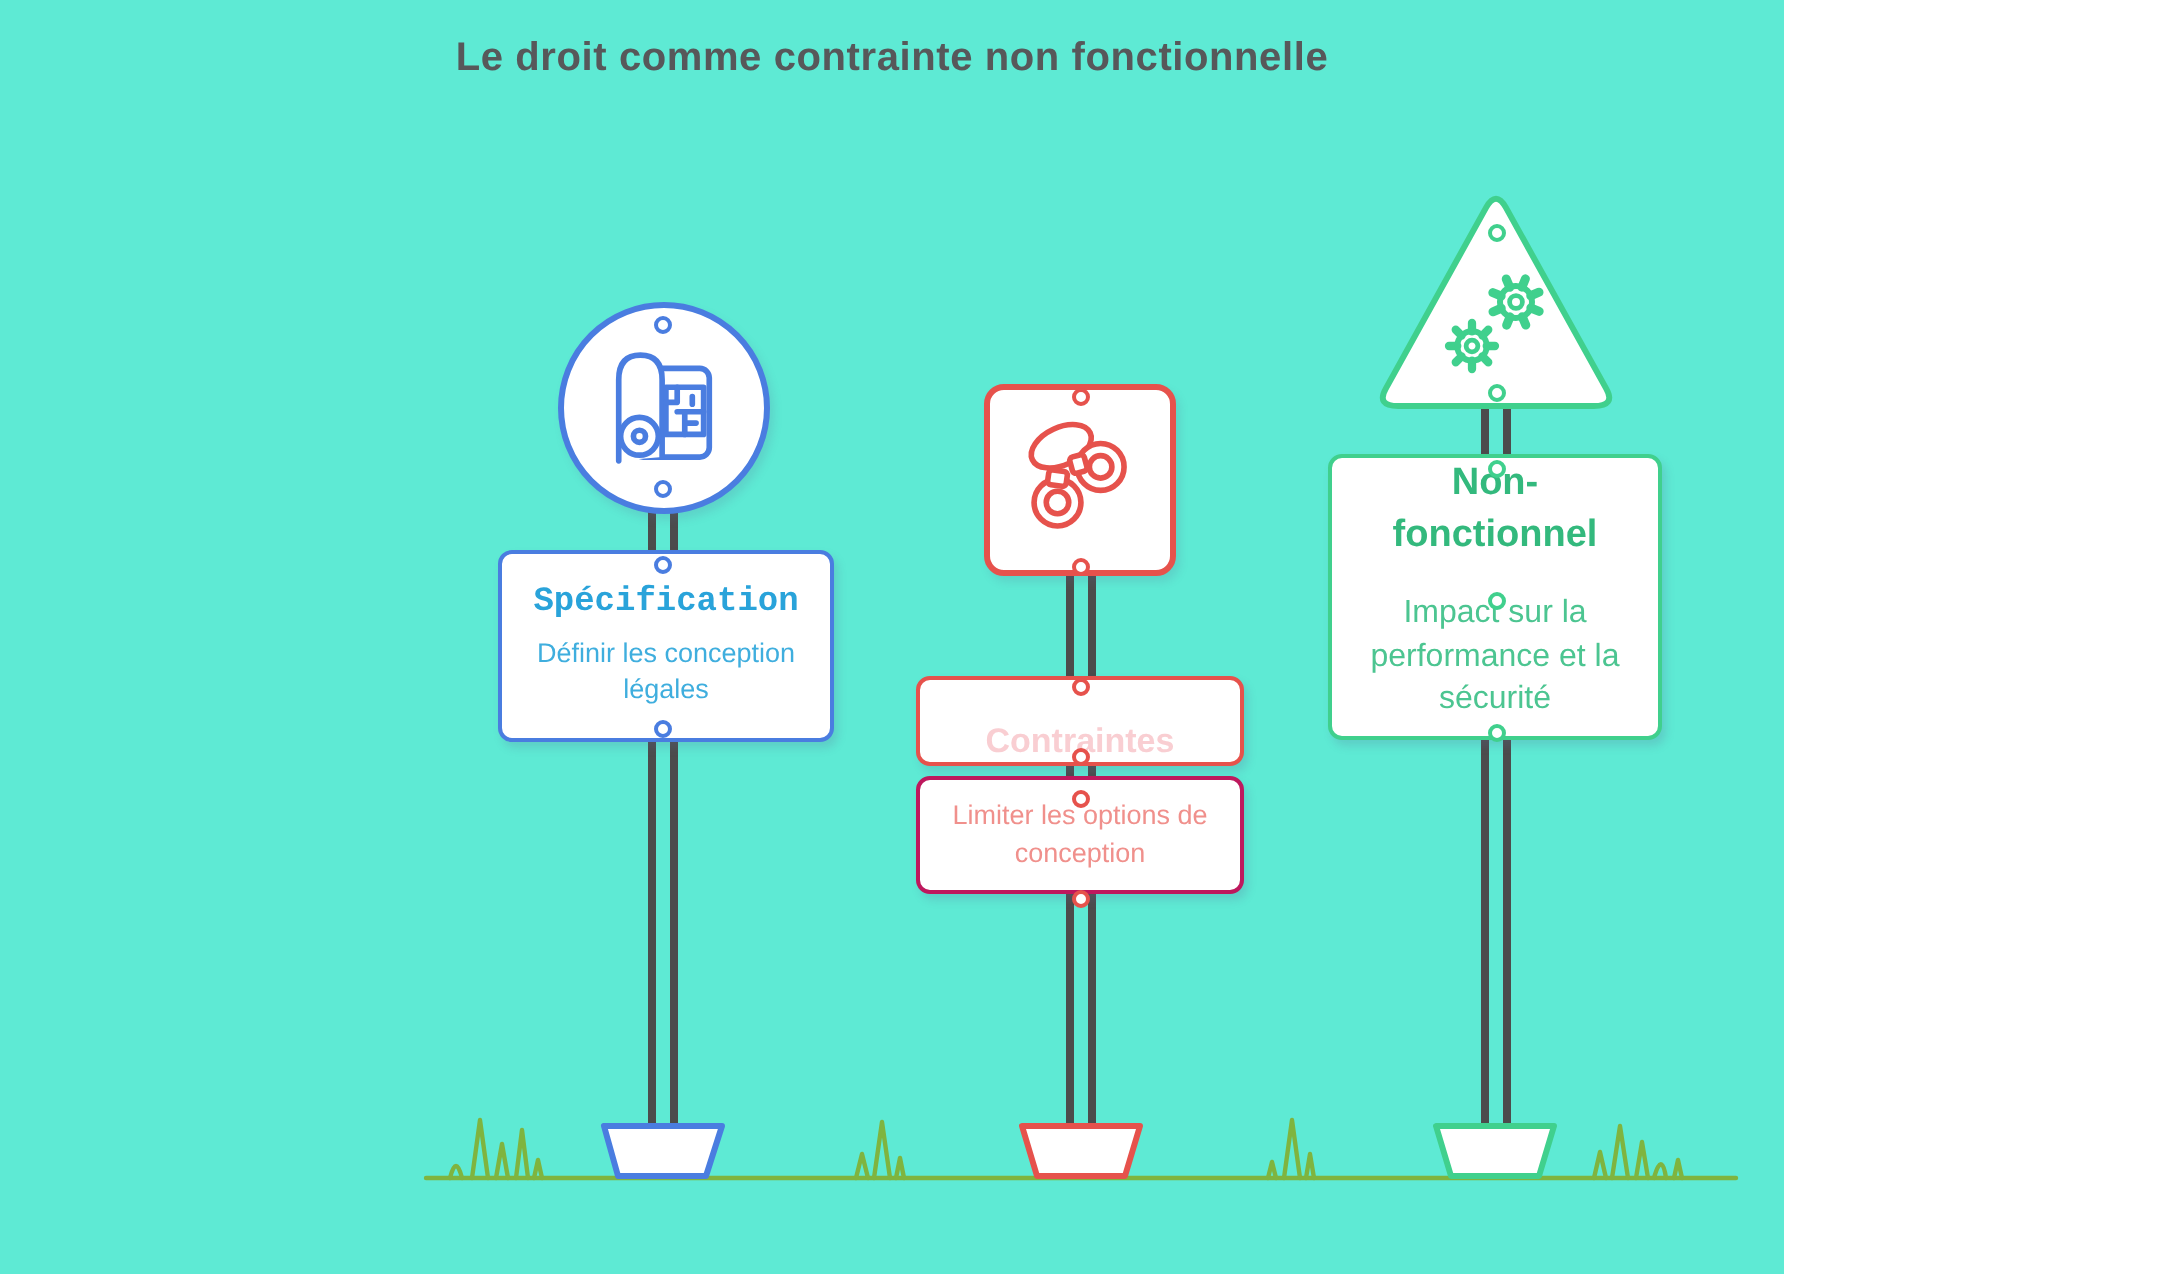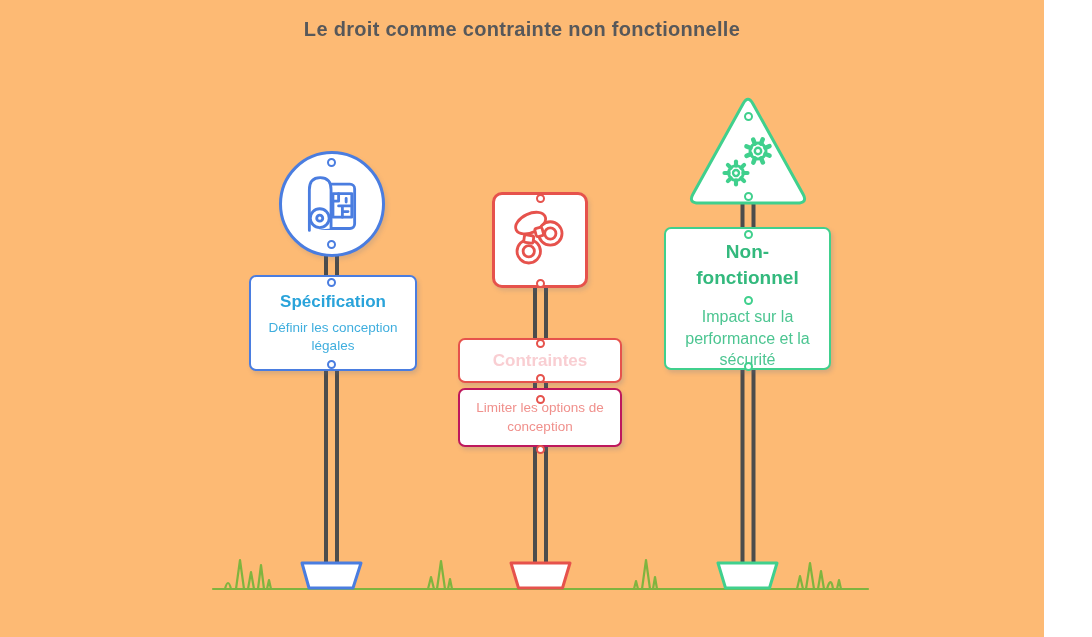--- a/index.html
+++ b/index.html
@@ -1,17 +1,17 @@
 <!DOCTYPE html>
 <html><head>
 <meta charset="utf-8">
 <style>
   html,body{margin:0;padding:0;background:#fff;}
   #stage{
-    position:relative;width:1044px;height:637px;background:#fdba74;
+    position:relative;width:892px;height:637px;background:#5eead4;
     font-family:"Liberation Sans", sans-serif;overflow:hidden;
   }
   #main-title{
     position:absolute;top:18px;left:0;width:100%;text-align:center;
     font-size:20px;font-weight:bold;color:#57585a;letter-spacing:.3px;
   }
   #vector-layer{position:absolute;left:0;top:0;z-index:5;}
   .sign-box{
     position:absolute;background:#fff;box-sizing:border-box;z-index:20;
     display:flex;flex-direction:column;align-items:center;justify-content:center;
@@ -19,24 +19,24 @@
     box-shadow:2px 3px 4px rgba(90,110,150,.22);
   }
   .icon-shape{
     position:absolute;background:#fff;box-sizing:border-box;z-index:20;
     display:flex;align-items:center;justify-content:center;
     box-shadow:2px 3px 4px rgba(90,110,150,.18);
   }
   #spec-circle{left:279px;top:151px;width:106px;height:106px;border:3px solid #4a7de0;border-radius:50%;}
   #constraint-square{left:492px;top:192px;width:96px;height:96px;border:3px solid #e6524c;border-radius:10px;}
   #spec-box{left:249px;top:275px;width:168px;height:96px;border:2px solid #4a7de0;}
-  #constraint-title-box{left:458px;top:338px;width:164px;height:45px;border:2px solid #e6524c;}
+  #constraint-title-box{left:458px;top:338px;width:164px;height:45px;border:2px solid #e6524c;justify-content:flex-end;}
   #constraint-desc-box{left:458px;top:388px;width:164px;height:59px;border:2px solid #be185d;}
-  #nonfunc-box{left:664px;top:227px;width:167px;height:143px;border:2px solid #40d08d;justify-content:flex-start;padding-top:10px;}
-  .title-blue{color:#29a3da;font-size:17px;font-weight:bold;margin-bottom:7px;}
+  #nonfunc-box{left:664px;top:227px;width:167px;height:143px;border:2px solid #40d08d;justify-content:flex-start;padding-top:0;}
+  .title-blue{color:#29a3da;font-size:17px;font-weight:bold;margin-bottom:7px;font-family:Liberation Mono, monospace;}
   .desc-blue{color:#3faede;font-size:13.5px;line-height:1.32;width:152px;}
   .title-pink{color:#f9ced2;font-size:17px;font-weight:bold;}
   .desc-pink{color:#f0908c;font-size:13.5px;line-height:1.35;width:150px;}
   .title-green{color:#33b97d;font-size:19px;font-weight:bold;line-height:1.35;width:112px;}
   .desc-green{color:#4cc591;font-size:16px;line-height:1.35;width:150px;margin-top:16px;}
   .dot{
     position:absolute;width:9px;height:9px;border-radius:50%;background:#fff;
     box-sizing:border-box;z-index:30;
   }
   .dot-blue{border:2px solid #4a7de0;}

